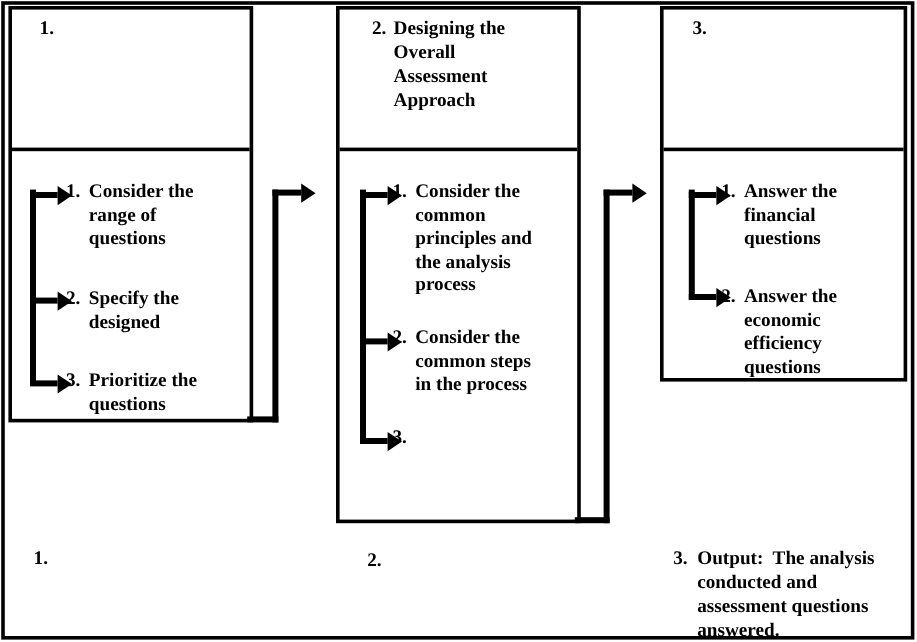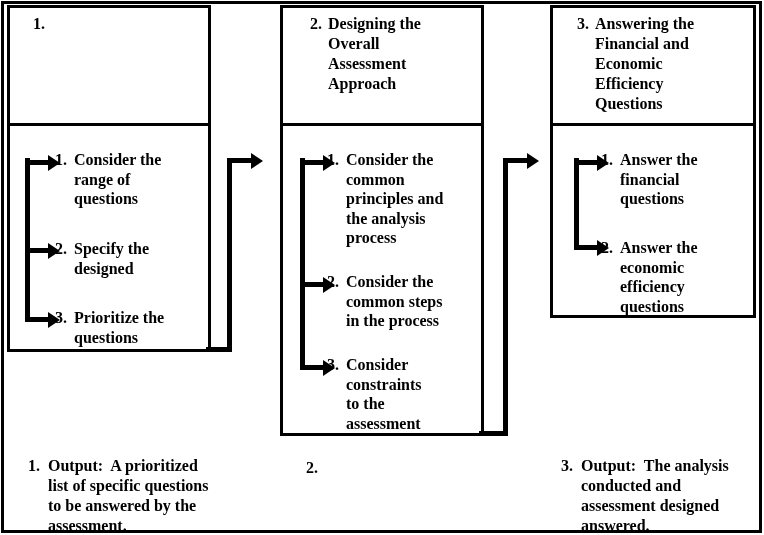--- a/index.html
+++ b/index.html
@@ -82,36 +82,27 @@
 process</span>
     </div>
     <div class="step" style="left:44px; top:264px; width:135px;">
       <span class="num">2.</span>
       <span class="txt">Consider the
 common steps
 in the process</span>
     </div>
     <div class="step" style="left:44px; top:347px; width:135px;">
       <span class="num">3.</span>
-      <span class="txt">Consider
-constraints
-to the
-assessment</span>
     </div>
   </div>
 
   <div class="box" style="left:550px; top:5px; width:206px; height:313px;">
     <div class="box-header" style="padding-left:24px; padding-right:4px;">
       <div class="hrow">
         <span class="num">3.</span>
-        <span class="txt">Answering the
-Financial and
-Economic
-Efficiency
-Questions</span>
       </div>
     </div>
     <div class="vline" style="left:21px; top:150px; height:92px;"></div>
     <div class="arrow" style="left:21px; top:152px; width:23px;"></div>
     <div class="arrow" style="left:21px; top:237px; width:23px;"></div>
     <div class="step" style="left:48px; top:142px; width:130px;">
       <span class="num">1.</span>
       <span class="txt">Answer the
 financial
 questions</span>
@@ -128,28 +119,24 @@
   <div class="hline" style="left:206px; top:347px; width:26px;"></div>
   <div class="vline" style="left:227px; top:158px; height:194px;"></div>
   <div class="arrow" style="left:227px; top:158px; width:24px;"></div>
 
   <div class="hline" style="left:479px; top:431px; width:29px;"></div>
   <div class="vline" style="left:503px; top:158px; height:278px;"></div>
   <div class="arrow" style="left:503px; top:158px; width:24px;"></div>
 
   <div class="output" style="left:28px; top:456px; width:208px;">
     <span class="num">1.</span>
-    <span class="txt"><span>Output:  A prioritized
-list of specific questions
-to be answered by the
-assessment.</span><sup class="fn"></sup></span>
   </div>
   <div class="output" style="left:306px; top:458px; width:200px;">
     <span class="num">2.</span>
   </div>
   <div class="output" style="left:561px; top:456px; width:205px;">
     <span class="num">3.</span>
     <span class="txt"><span>Output:  The analysis
 conducted and
-assessment designed
+assessment questions
 answered.</span><sup class="fn"></sup></span>
   </div>
 </div>
 
 </body></html>

